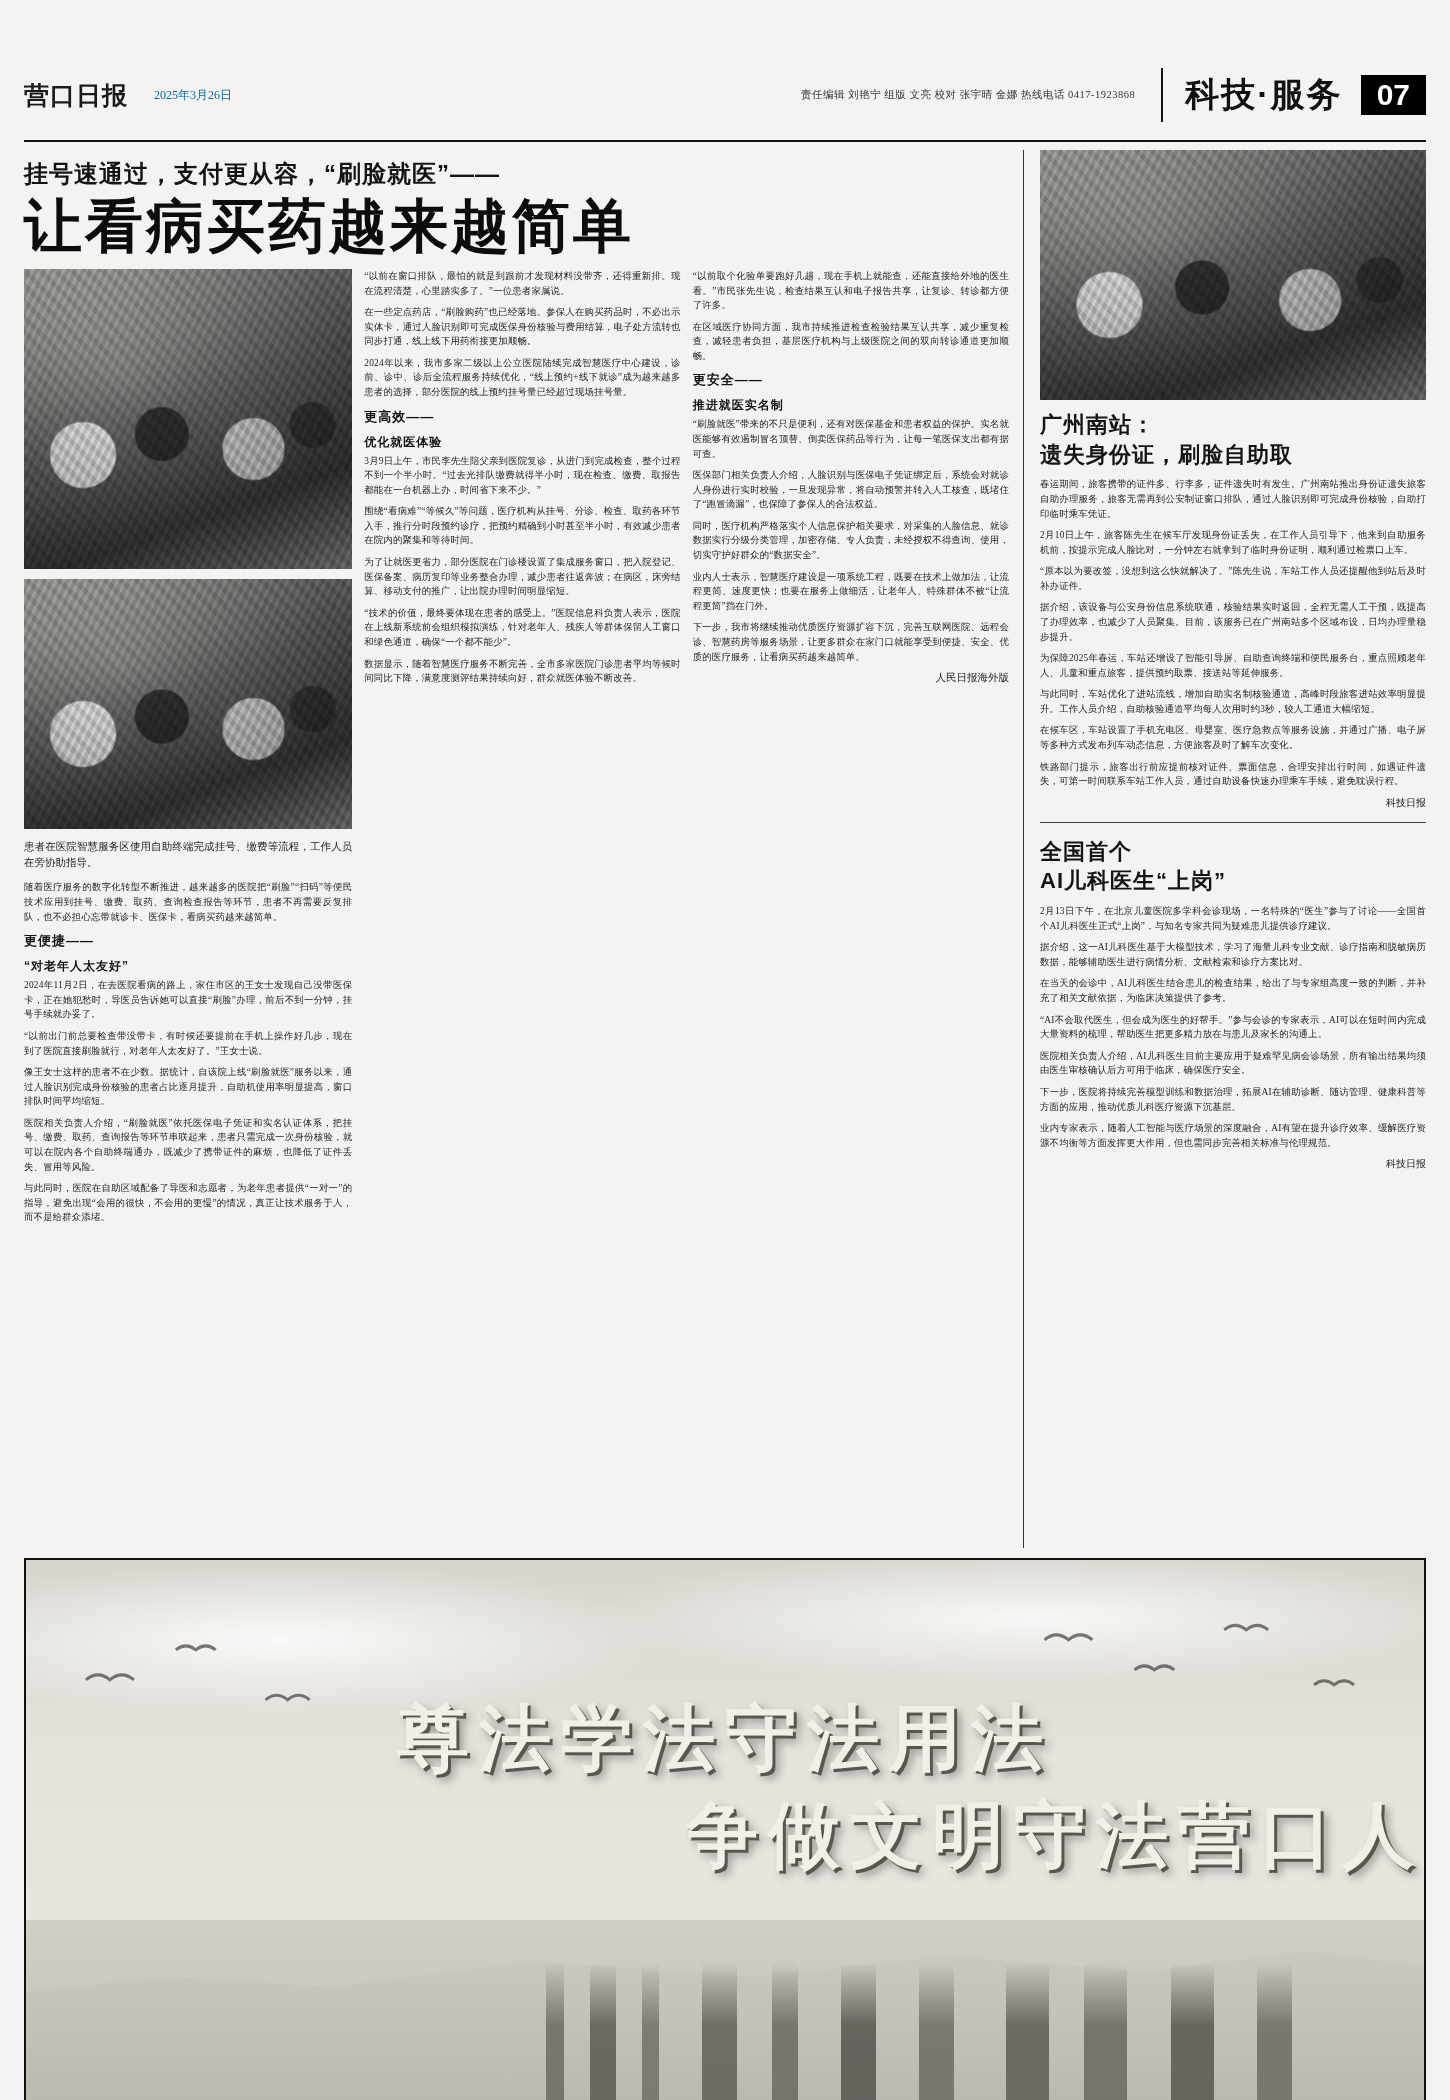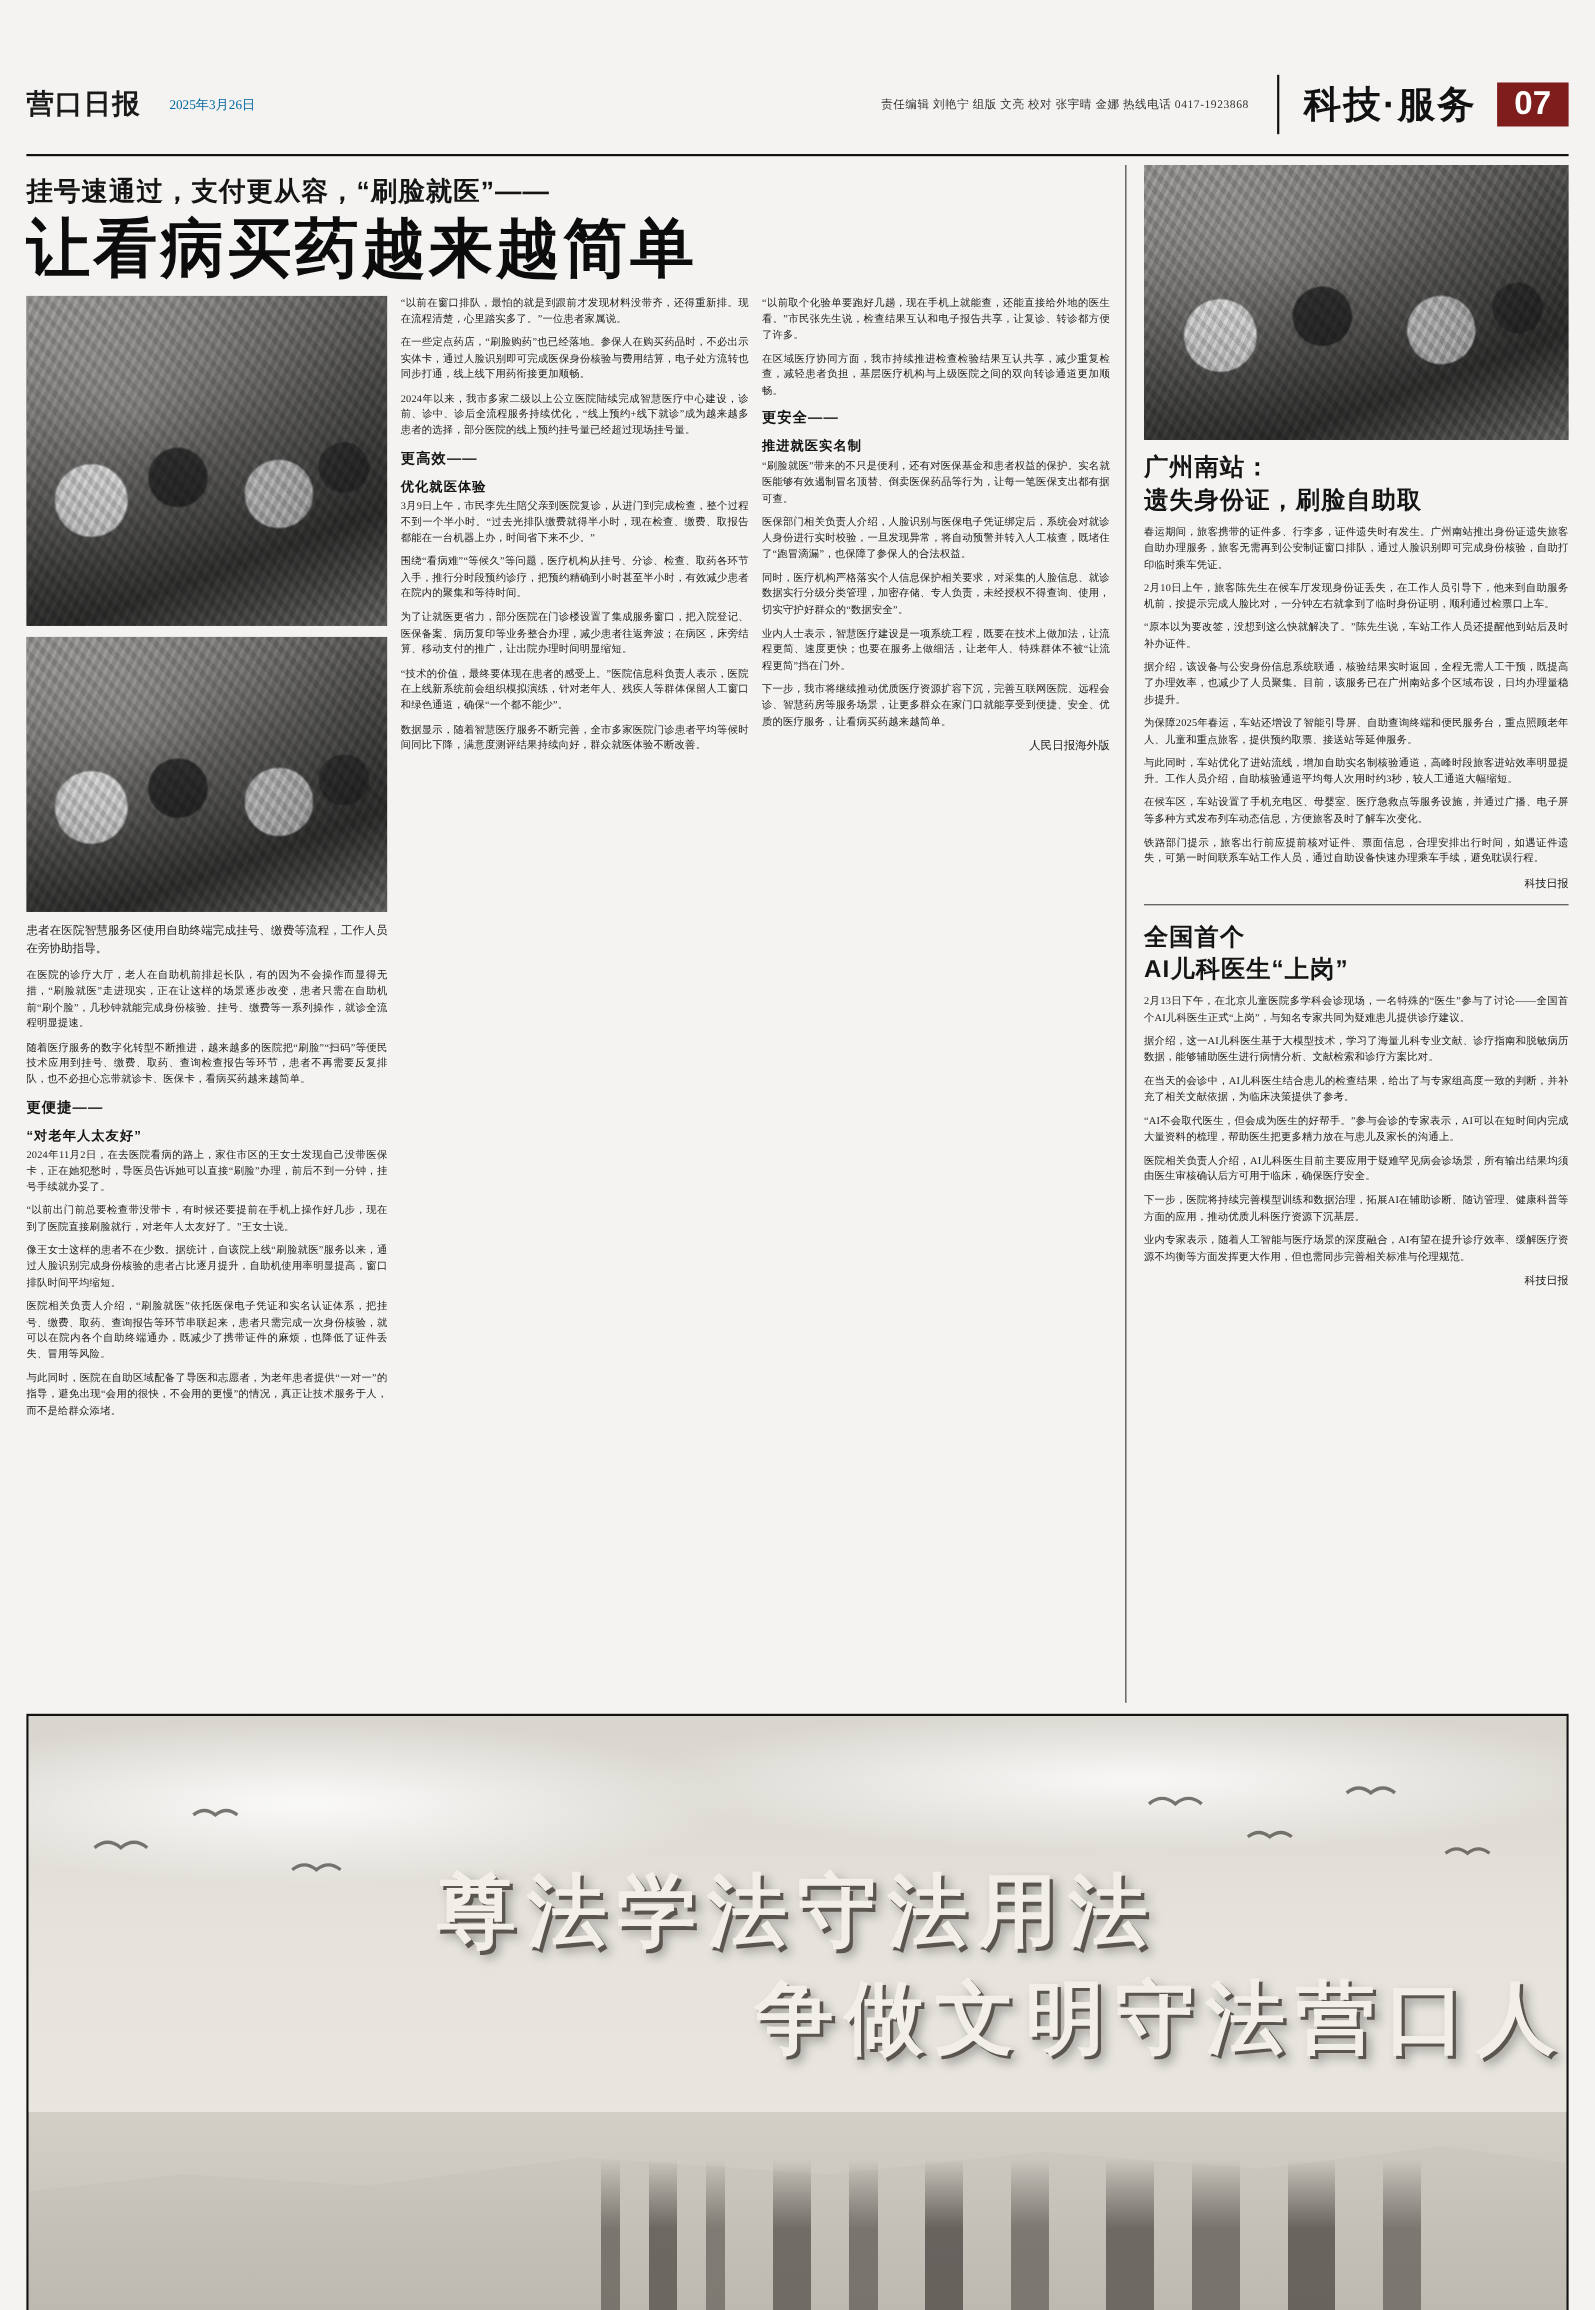--- a/index.html
+++ b/index.html
@@ -57,21 +57,21 @@
   }
   .mh-section{
     font-size:34px;
     font-weight:bold;
     letter-spacing:2px;
     color:#111;
     font-family:"Liberation Sans",sans-serif;
   }
   .mh-pagenum{
     margin-left:18px;
-    background:#7f1d1d;
+    background:#000000;
     color:#fff;
     font-family:"Liberation Sans",sans-serif;
     font-size:30px;
     font-weight:bold;
     padding:2px 16px;
     line-height:1.18;
   }
   .rule-top{
     border-top:2px solid #111;
     margin-top:6px;
@@ -298,21 +298,20 @@
         <div class="col first">
           <div class="photo p3">
             <div class="shade"></div>
               <div class="figs"></div>
           </div>
           <div class="photo p4">
             <div class="shade"></div>
               <div class="figs"></div>
           </div>
           <div class="caption">患者在医院智慧服务区使用自助终端完成挂号、缴费等流程，工作人员在旁协助指导。</div>
-          <div class="bodytext">在医院的诊疗大厅，老人在自助机前排起长队，有的因为不会操作而显得无措，“刷脸就医”走进现实，正在让这样的场景逐步改变，患者只需在自助机前“刷个脸”，几秒钟就能完成身份核验、挂号、缴费等一系列操作，就诊全流程明显提速。</div>
           <div class="bodytext">随着医疗服务的数字化转型不断推进，越来越多的医院把“刷脸”“扫码”等便民技术应用到挂号、缴费、取药、查询检查报告等环节，患者不再需要反复排队，也不必担心忘带就诊卡、医保卡，看病买药越来越简单。</div>
           <div class="subhead">更便捷——</div>
           <div class="subhead small">“对老年人太友好”</div>
           <div class="bodytext">2024年11月2日，在去医院看病的路上，家住市区的王女士发现自己没带医保卡，正在她犯愁时，导医员告诉她可以直接“刷脸”办理，前后不到一分钟，挂号手续就办妥了。</div>
           <div class="bodytext">“以前出门前总要检查带没带卡，有时候还要提前在手机上操作好几步，现在到了医院直接刷脸就行，对老年人太友好了。”王女士说。</div>
           <div class="bodytext">像王女士这样的患者不在少数。据统计，自该院上线“刷脸就医”服务以来，通过人脸识别完成身份核验的患者占比逐月提升，自助机使用率明显提高，窗口排队时间平均缩短。</div>
           <div class="bodytext">医院相关负责人介绍，“刷脸就医”依托医保电子凭证和实名认证体系，把挂号、缴费、取药、查询报告等环节串联起来，患者只需完成一次身份核验，就可以在院内各个自助终端通办，既减少了携带证件的麻烦，也降低了证件丢失、冒用等风险。</div>
           <div class="bodytext">与此同时，医院在自助区域配备了导医和志愿者，为老年患者提供“一对一”的指导，避免出现“会用的很快，不会用的更慢”的情况，真正让技术服务于人，而不是给群众添堵。</div>
         </div>
 

